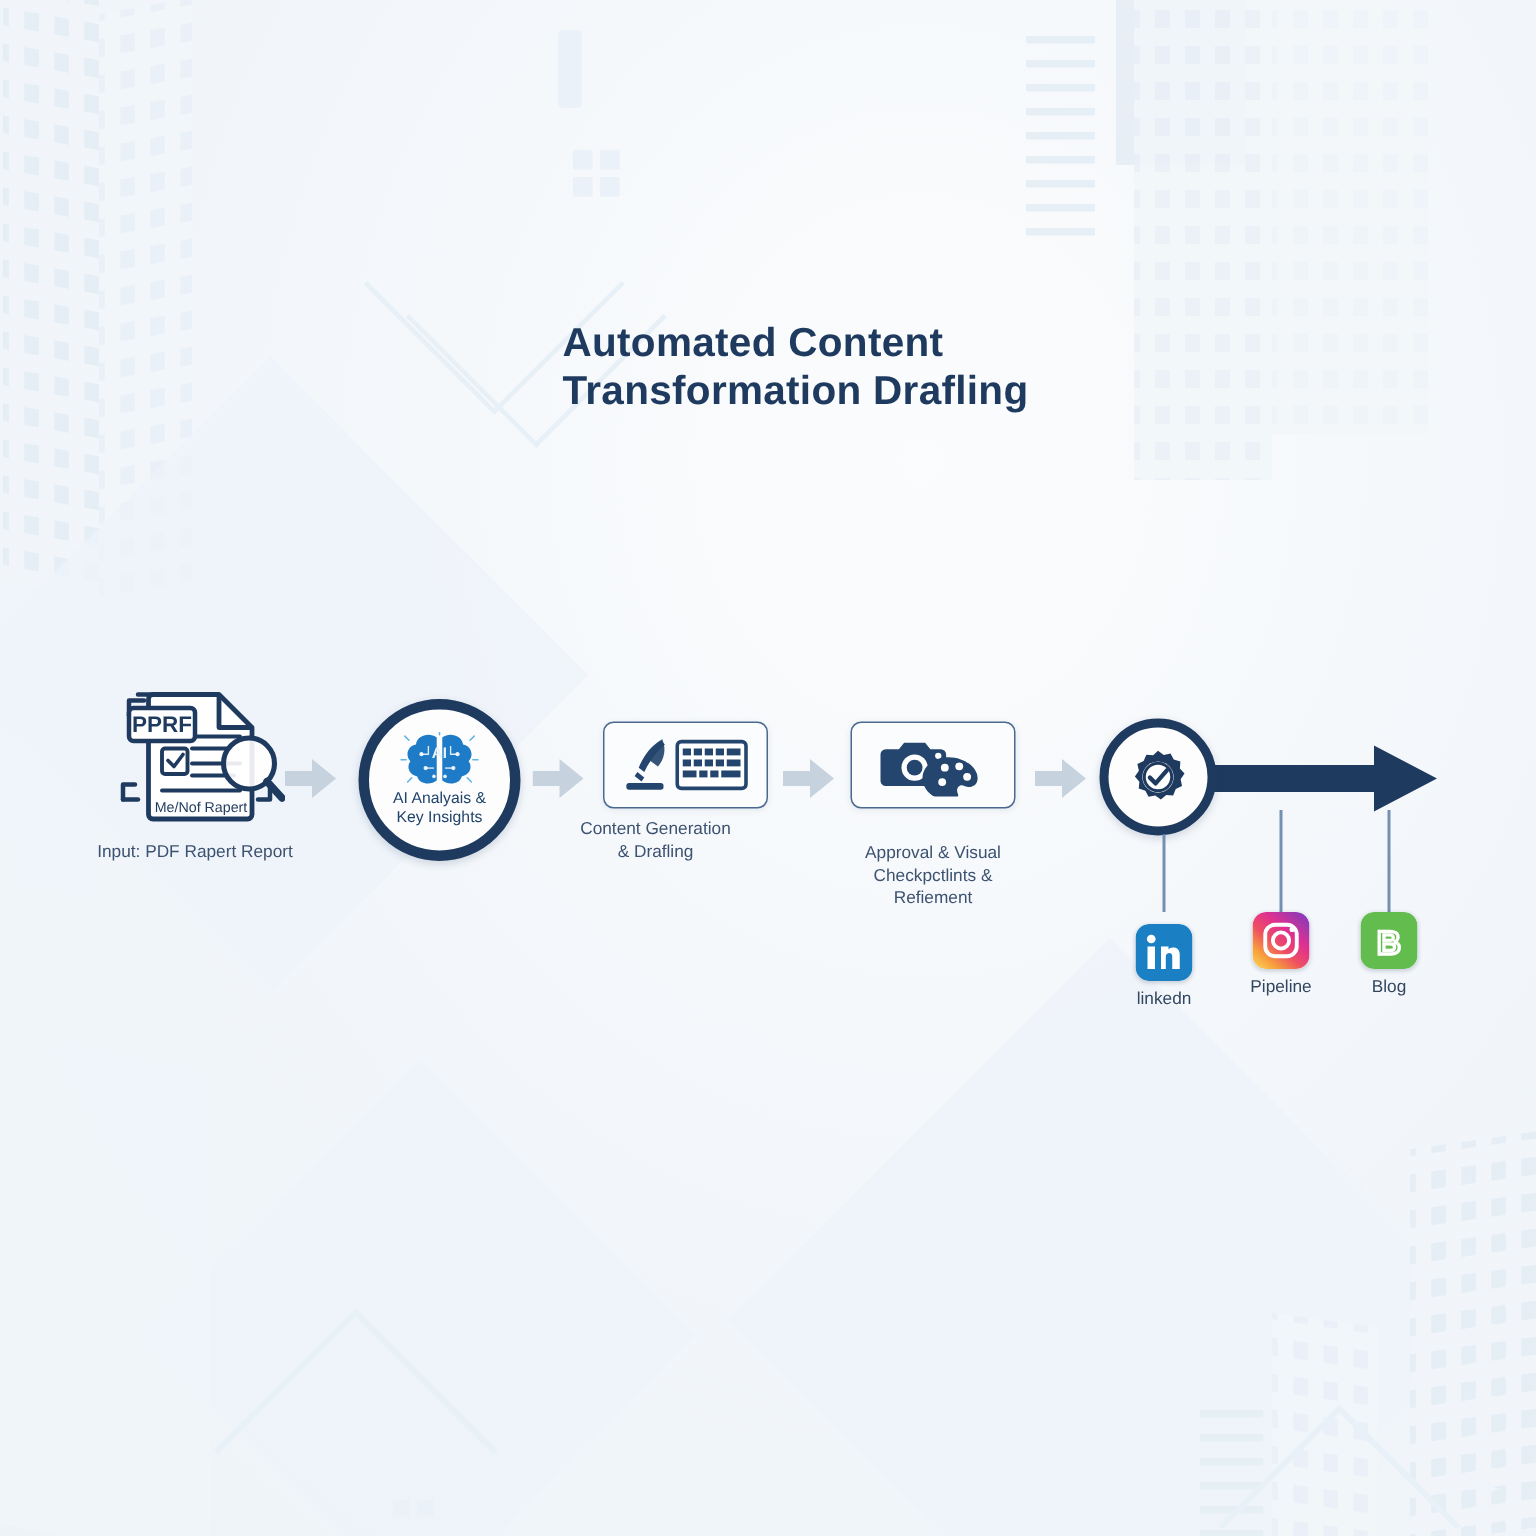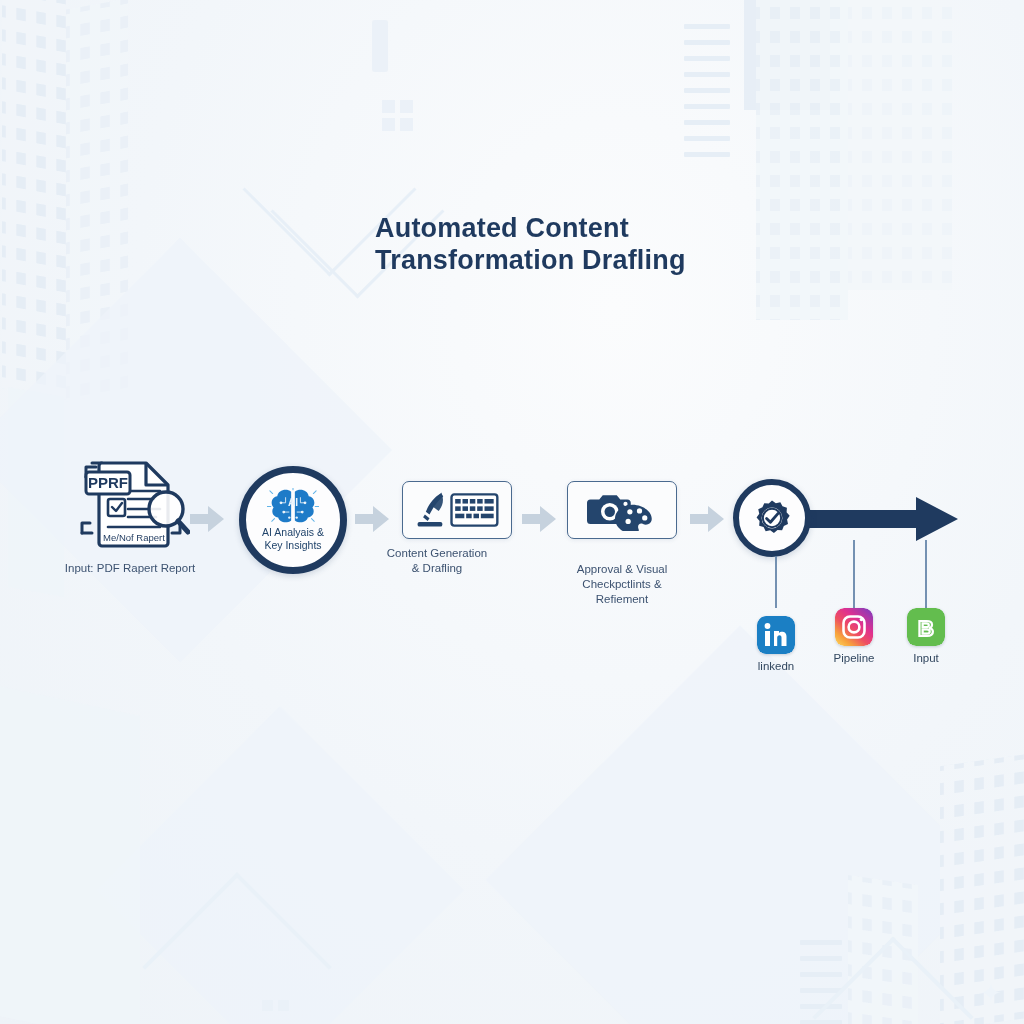--- a/index.html
+++ b/index.html
@@ -384,17 +384,17 @@
         <circle cx="26.4" cy="11.6" r="1.7" fill="#ffffff"></circle>
       </svg>
       <div class="social-lbl">Pipeline</div>
     </div>
 
     <div class="social" style="left:896px;top:608px;width:60px;">
       <svg class="social-ic" viewBox="0 0 38 38">
         <rect x="0" y="0" width="38" height="38" rx="9" fill="#63bd4e"></rect>
         <text x="19" y="28" font-family="Liberation Sans, sans-serif" font-size="22" font-weight="bold" fill="none" stroke="#ffffff" stroke-width="2.2" text-anchor="middle">B</text>
       </svg>
-      <div class="social-lbl">Input</div>
+      <div class="social-lbl">Blog</div>
     </div>
 
   </div>
 </div>
 
 </body></html>

